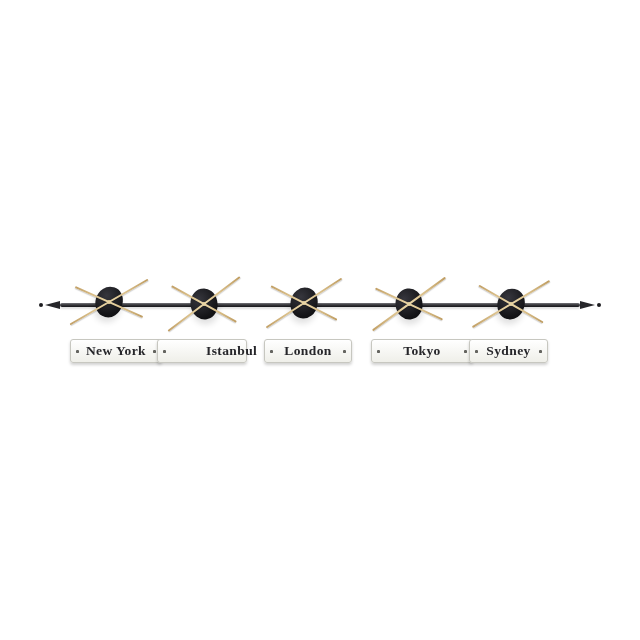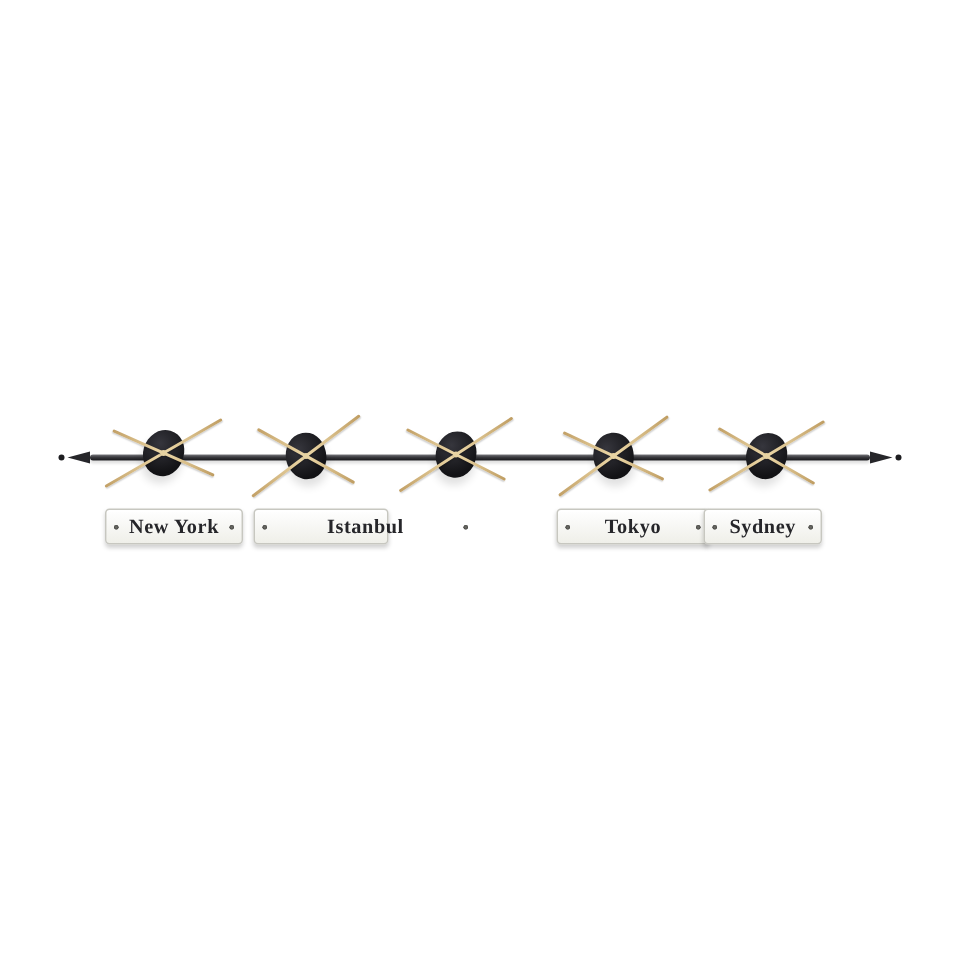--- a/index.html
+++ b/index.html
@@ -75,21 +75,21 @@
     position:absolute;top:339px;height:24px;
     box-sizing:border-box;
     display:flex;align-items:center;justify-content:space-between;
     padding:0 5px;
     background:linear-gradient(#ffffff,#efefe9);
     border:1px solid #c7c7c0;
     border-radius:3px;
     box-shadow:0 2px 3px rgba(0,0,0,0.18), inset 0 1px 0 #ffffff;
   }
   .p1{left:70px;width:92px;}
-  .p2{left:169px;width:90px;gap:40px;}
+  .p2{left:157px;width:90px;gap:40px;}
   .p3{left:264px;width:88px;}
   .p4{left:371px;width:102px;}
   .p5{left:469px;width:79px;}
 
   .plate-text{
     flex:1;text-align:center;
     font-family:"Liberation Serif","DejaVu Serif",serif;
     font-size:13.5px;font-weight:600;
     color:#26262a;letter-spacing:0.4px;white-space:nowrap;
   }
@@ -149,20 +149,25 @@
     <span class="plate-text">New York</span>
     <span class="screw"></span>
   </div>
 
   <div class="plate p2">
     <span class="screw"></span>
     <span class="plate-text">Istanbul</span>
     <span class="screw"></span>
   </div>
 
+  <div class="plate p3">
+    <span class="screw"></span>
+    <span class="plate-text">London</span>
+    <span class="screw"></span>
+  </div>
 
   <div class="plate p4">
     <span class="screw"></span>
     <span class="plate-text">Tokyo</span>
     <span class="screw"></span>
   </div>
 
   <div class="plate p5">
     <span class="screw"></span>
     <span class="plate-text">Sydney</span>

